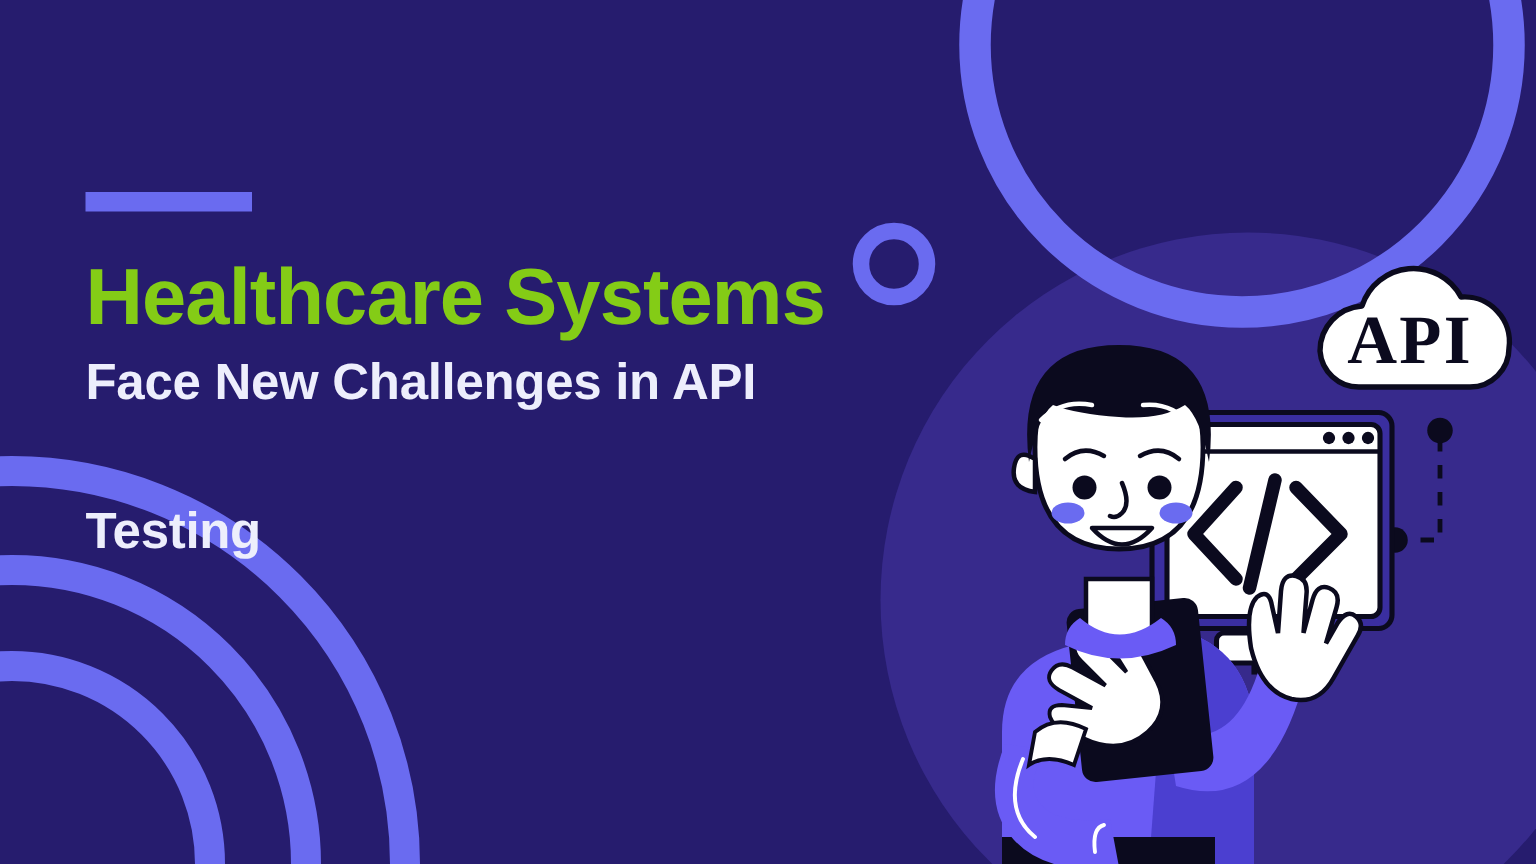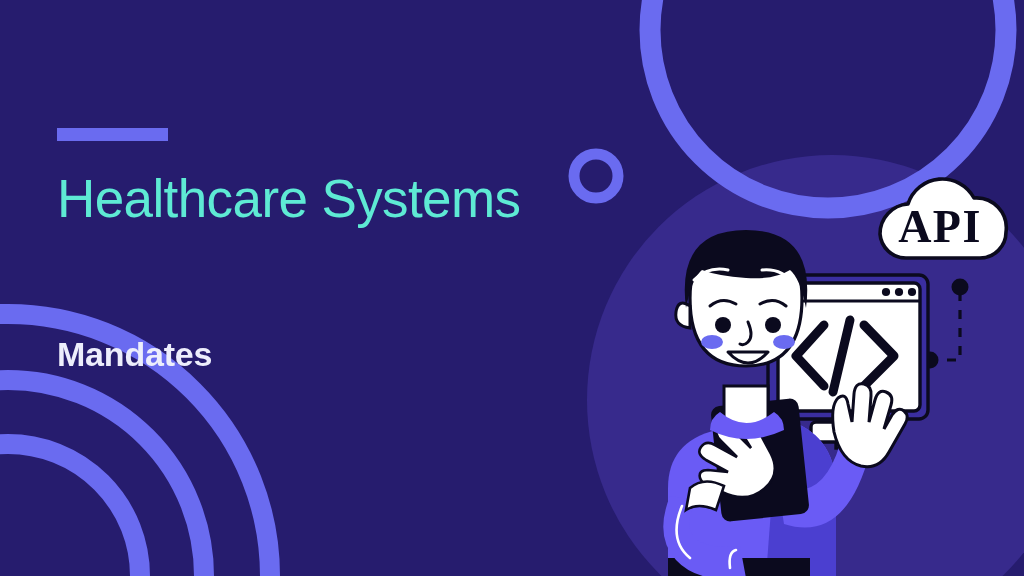--- a/index.html
+++ b/index.html
@@ -34,22 +34,22 @@
   #accent-bar {
     width: 111px;
     height: 13px;
     background: #6A6BF0;
     margin-bottom: 31px;
   }
   #headline {
     margin: 0;
     font-size: 53px;
     line-height: 1.0;
-    font-weight: 400;
-    color: #5eead4;
+    font-weight: 700;
+    color: #84cc16;
     letter-spacing: -0.6px;
   }
   #subhead {
     margin: 6px 0 0 0;
     font-size: 34px;
     line-height: 1.45;
     font-weight: 700;
     color: #EDEEFC;
     letter-spacing: -0.2px;
     max-width: 560px;
@@ -88,21 +88,21 @@
     <g fill="none" stroke="#6A6BF0" stroke-width="20">
       <circle cx="8" cy="576" r="132"></circle>
       <circle cx="8" cy="576" r="196"></circle>
       <circle cx="8" cy="576" r="262"></circle>
     </g>
   </svg>
 
   <div id="text-block">
     <div id="accent-bar"></div>
     <h1 id="headline">Healthcare Systems</h1>
-    <p id="subhead"><br><br><span>Mandates</span></p>
+    <p id="subhead"><span>Face New Challenges in API</span><br><br><span>Testing</span></p>
   </div>
 
   <svg id="illustration" viewBox="0 0 400 406" width="400" height="406">
 
     <g>
       <path d="M332 122 L332 190 L308 190" fill="none" stroke="#0B0A1E" stroke-width="3.2" stroke-dasharray="9 9" stroke-linecap="butt"></path>
       <circle cx="332" cy="117" r="8.5" fill="#0B0A1E"></circle>
       <circle cx="302" cy="190" r="8.5" fill="#0B0A1E"></circle>
     </g>
 

